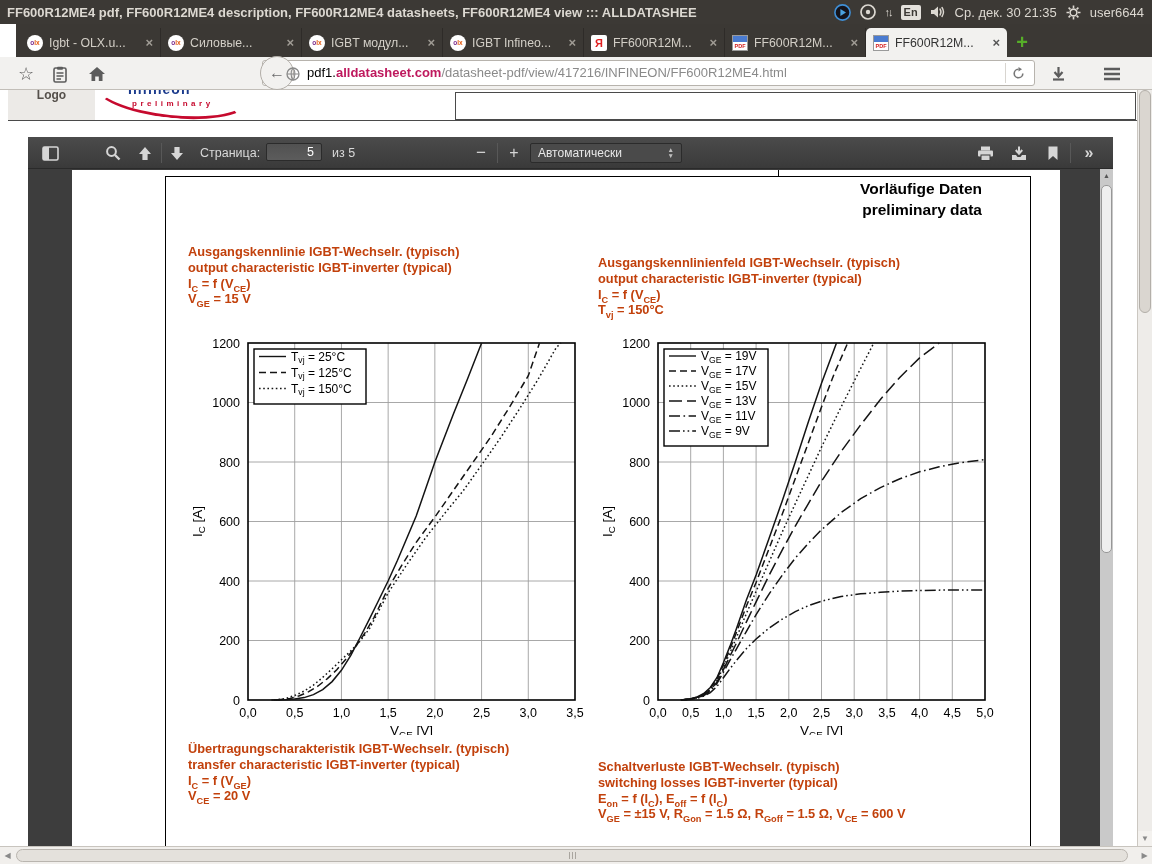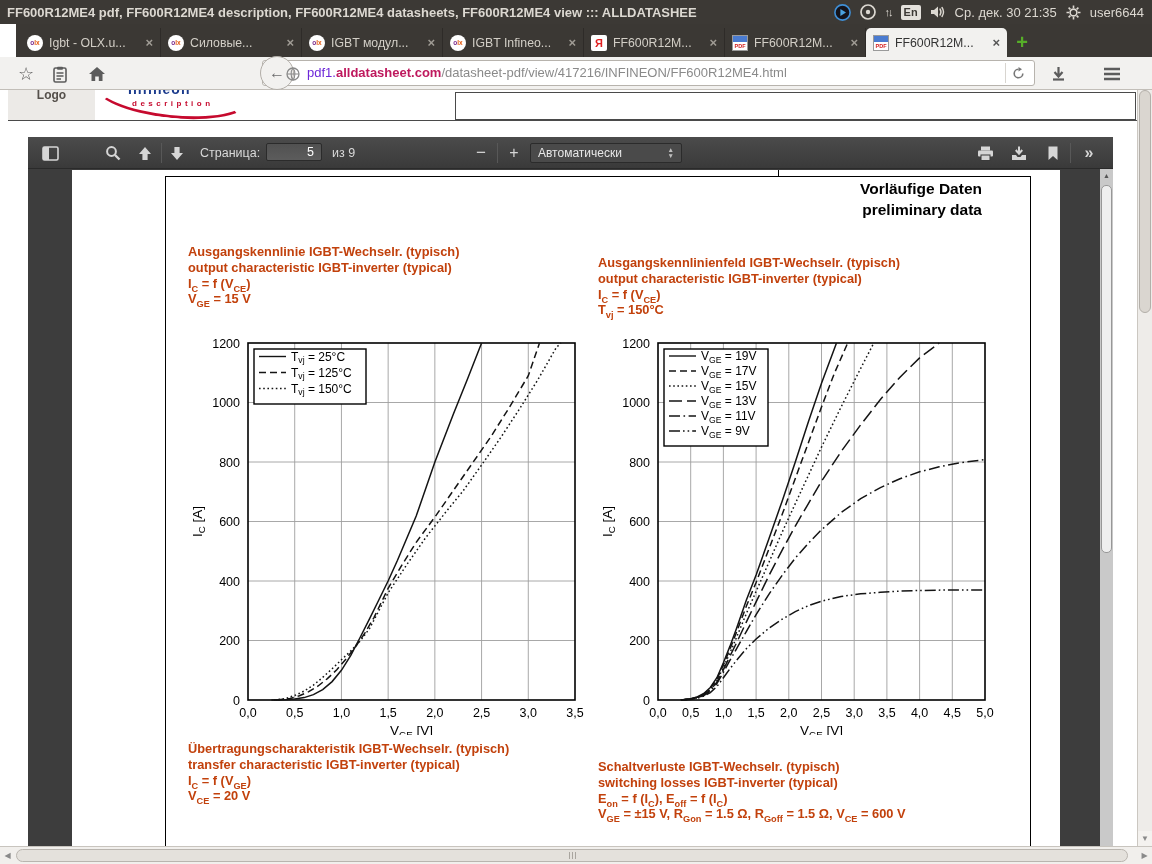--- a/index.html
+++ b/index.html
@@ -39,21 +39,21 @@
 
   
   #navbar{left:0;top:57px;width:1152px;height:33px;background:#f2f1ef;border-bottom:1px solid #c2beb8;box-sizing:border-box;}
   .navico{position:absolute;top:5px;width:24px;height:24px;display:flex;align-items:center;justify-content:center;color:#5c5c5c;}
   #urlbar{position:absolute;left:262px;top:3px;width:773px;height:26px;background:#fff;
           border:1px solid #b7b3ad;border-radius:3px;box-sizing:border-box;display:flex;align-items:center;font-size:13px;}
   #backbtn{position:absolute;left:-3px;top:-5px;width:34px;height:34px;border-radius:50%;
            background:#f2f1ef;border:1px solid #b2aea8;box-sizing:border-box;display:flex;align-items:center;justify-content:center;
            color:#6d6d6d;font-size:16px;}
   #urltext{position:absolute;left:44px;top:0;height:24px;line-height:24px;white-space:nowrap;overflow:hidden;width:650px;}
-  #urltext .pre{color:#6d28d9;}
+  #urltext .pre{color:#000000;}
   #urltext .dom{color:#be185d;font-weight:bold;}
   #urltext .path{color:#8a8a8a;}
   #reloadbtn{position:absolute;right:4px;top:2px;width:24px;height:20px;border-left:1px solid #d8d5d0;
              display:flex;align-items:center;justify-content:center;color:#777;}
 
   
   #webstrip{left:0;top:90px;width:1152px;height:47px;background:#fff;overflow:hidden;}
   #logocell{position:absolute;left:8px;top:0;width:87px;height:30px;background:#eceae7;overflow:hidden;
             color:#55504b;font-size:12px;font-weight:bold;text-align:center;}
   #logocell span{position:relative;top:-2px;}
@@ -243,21 +243,21 @@
           <path d="M1 2 H17 M1 7 H17 M1 12 H17" stroke="#5c5c5c" stroke-width="2.6"></path>
         </svg>
     </div>
   </div>
 
   <div id="webstrip" class="abs">
     <div id="logocell"><span>Logo</span></div>
     <div id="inflogo">
       <div class="brand">Infineon</div>
       <div class="swoosh"></div>
-      <div class="tech">description</div>
+      <div class="tech">preliminary</div>
     </div>
     <div id="tablebox"></div>
     <div class="abs tline" style="left:8px;top:30px;width:1129px;height:1px;"></div>
   </div>
 
   <div id="embed" class="abs">
     <div id="pdftoolbar">
       <div class="pbtn" style="left:9px;">
         <svg width="17" height="15" viewBox="0 0 17 15">
             <rect x="1" y="1" width="15" height="13" rx="1.5" fill="none" stroke="#d6d6d6" stroke-width="1.6"></rect>
@@ -276,21 +276,21 @@
           </svg>
       </div>
       <div class="psep" style="left:133px;"></div>
       <div class="pbtn" style="left:136px;">
         <svg width="16" height="15" viewBox="0 0 16 15">
             <path d="M8 14 L2 7 H5.4 V1 H10.6 V7 H14 Z" fill="#d6d6d6"></path>
           </svg>
       </div>
       <div class="plabel" style="left:172px;">Страница:</div>
       <input id="pageinput" value="5" style="">
-      <div class="plabel" style="left:304px;">из 9</div>
+      <div class="plabel" style="left:304px;">из 5</div>
       <div class="pbtn" style="left:440px;font-size:17px;">−</div>
       <div class="psep" style="left:469px;"></div>
       <div class="pbtn" style="left:473px;font-size:16px;">+</div>
       <div id="zoomsel">
         <span>Автоматически</span>
         <span class="arr">▲<br>▼</span>
       </div>
       <div class="pbtn" style="left:944px;">
         <svg width="17" height="15" viewBox="0 0 17 15">
             <rect x="4" y="0.5" width="9" height="4" fill="#d6d6d6"></rect>

